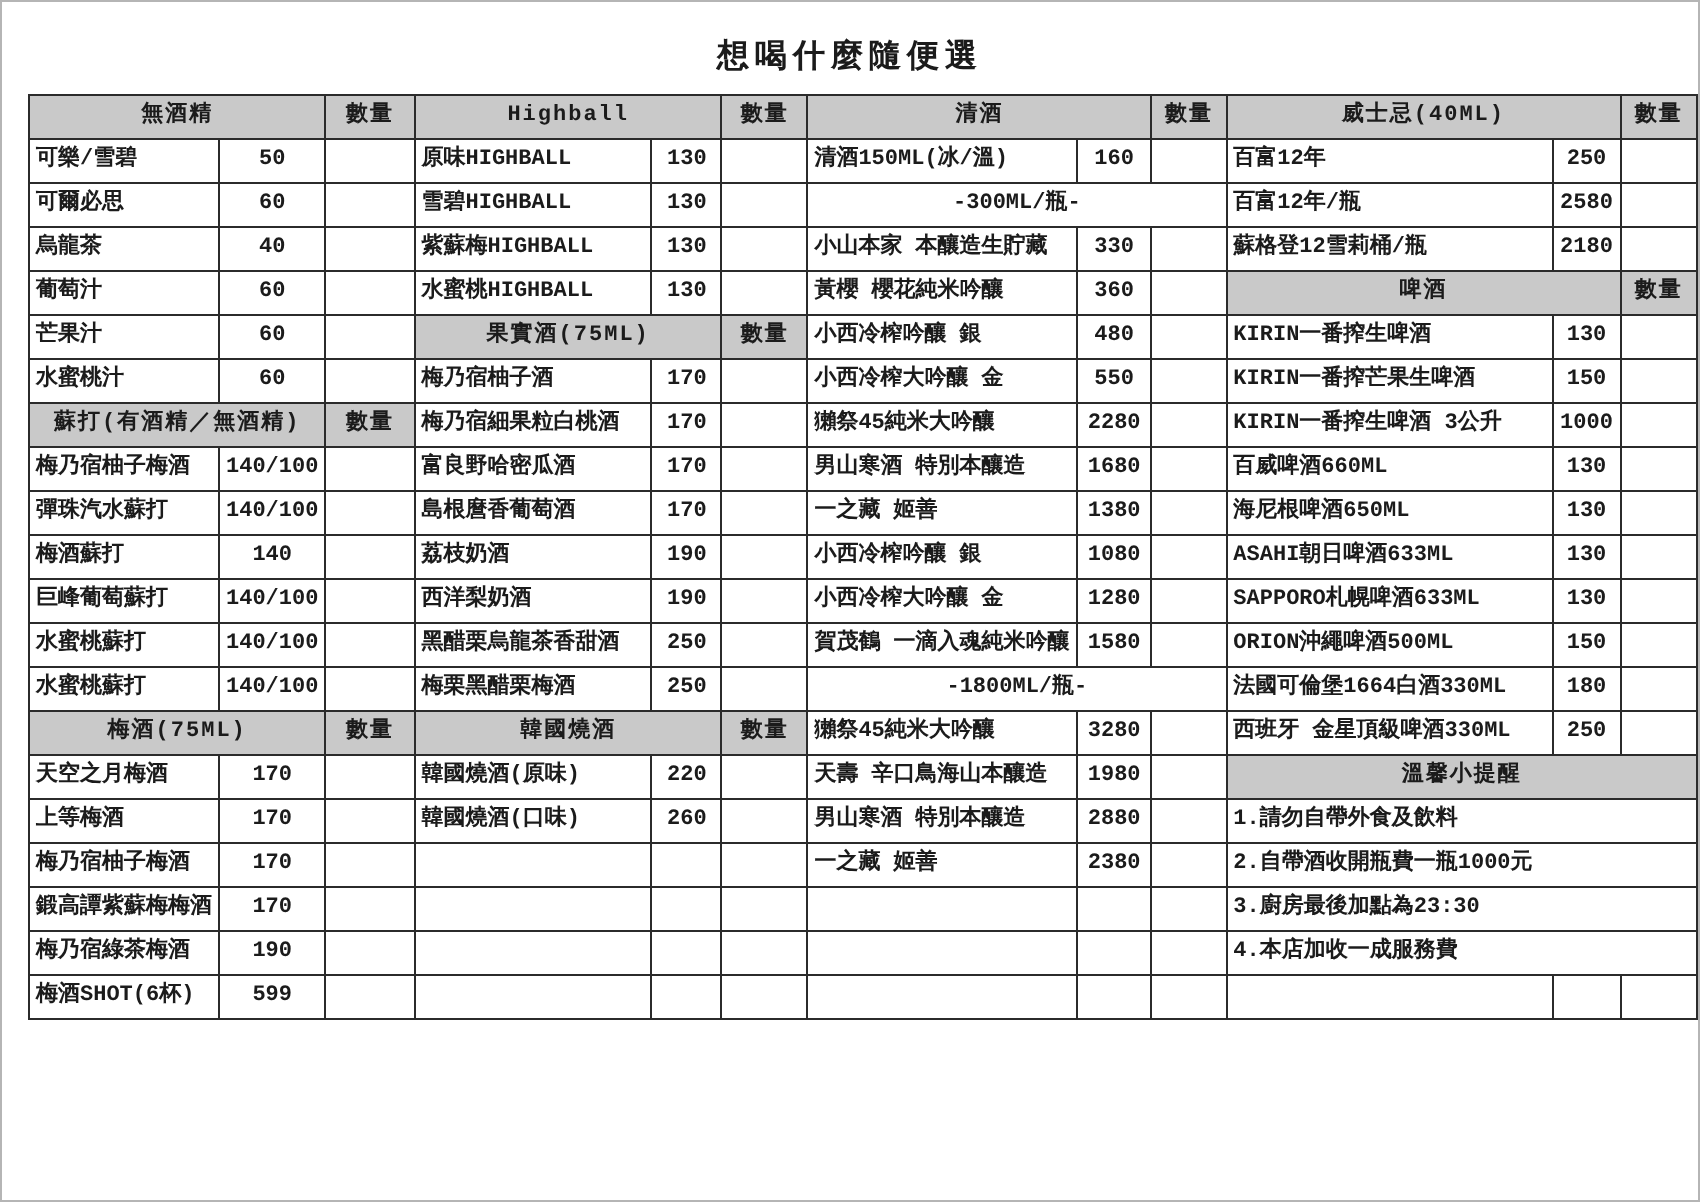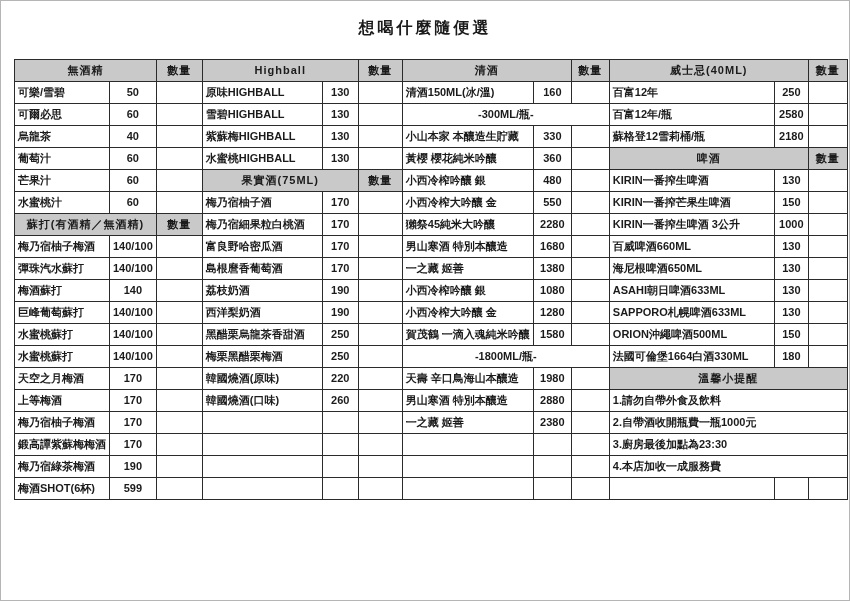--- a/index.html
+++ b/index.html
@@ -1,28 +1,28 @@
 <!DOCTYPE html>
 <html><head>
 <meta charset="utf-8">
 <style>
   html,body { margin:0; padding:0; background:#e8e8e8; }
   .page {
     position:relative; width:850px; height:601px; background:#ffffff;
     border:1px solid #b5b5b5; box-sizing:border-box;
-    font-family:Liberation Sans, sans-serif; color:#1b1b1b;
+    font-family:Liberation Mono, monospace; color:#1b1b1b;
     overflow:hidden;
   }
   .title {
     position:absolute; top:17px; left:0; width:100%;
     text-align:center; font-size:16px; font-weight:bold; letter-spacing:3px;
   }
   table.menu {
     position:absolute; left:13px; top:46px;
-    border-collapse:collapse; table-layout:fixed;margin-top:12px;
+    border-collapse:collapse; table-layout:fixed;
   }
   table.menu td {
     border:1px solid #2b2b2b; height:22px; box-sizing:border-box;
     font-size:11px; font-weight:bold; padding:0 3px;
     overflow:hidden; white-space:nowrap; line-height:1;
   }
   td.name  { text-align:left; }
   td.price { text-align:center; padding:0 1px; }
   td.qty   { }
   td.hdr, td.qtyhdr {
@@ -233,20 +233,32 @@
           <td class="qty" colspan="1"></td>
           <td class="name" colspan="1">梅栗黑醋栗梅酒</td>
           <td class="price" colspan="1">250</td>
           <td class="qty" colspan="1"></td>
           <td class="sizeband" colspan="3">-1800ML/瓶-</td>
           <td class="name" colspan="1">法國可倫堡1664白酒330ML</td>
           <td class="price" colspan="1">180</td>
           <td class="qty" colspan="1"></td>
         </tr>
         <tr>
+          <td class="hdr" colspan="2">梅酒(75ML)</td>
+          <td class="qtyhdr" colspan="1">數量</td>
+          <td class="hdr" colspan="2">韓國燒酒</td>
+          <td class="qtyhdr" colspan="1">數量</td>
+          <td class="name" colspan="1">獺祭45純米大吟釀</td>
+          <td class="price" colspan="1">3280</td>
+          <td class="qty" colspan="1"></td>
+          <td class="name" colspan="1">西班牙 金星頂級啤酒330ML</td>
+          <td class="price" colspan="1">250</td>
+          <td class="qty" colspan="1"></td>
+        </tr>
+        <tr>
           <td class="name" colspan="1">天空之月梅酒</td>
           <td class="price" colspan="1">170</td>
           <td class="qty" colspan="1"></td>
           <td class="name" colspan="1">韓國燒酒(原味)</td>
           <td class="price" colspan="1">220</td>
           <td class="qty" colspan="1"></td>
           <td class="name" colspan="1">天壽 辛口鳥海山本釀造</td>
           <td class="price" colspan="1">1980</td>
           <td class="qty" colspan="1"></td>
           <td class="hdr" colspan="3">溫馨小提醒</td>

